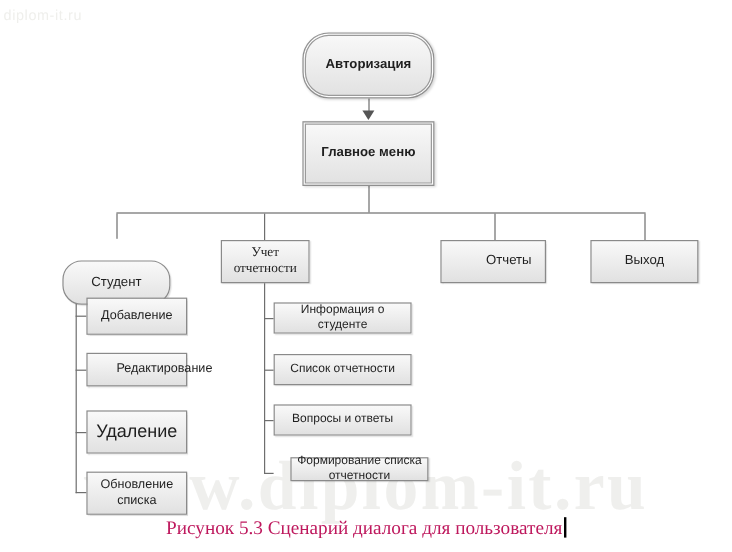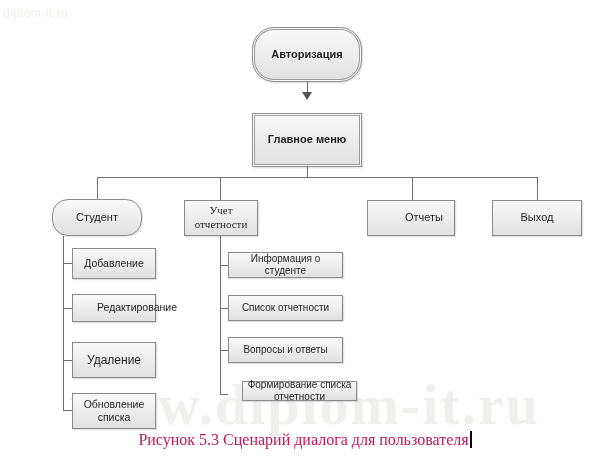--- a/index.html
+++ b/index.html
@@ -76,28 +76,28 @@
     font-size: 11px;
     line-height: 1.25;
     padding: 2px;
   }
   .node.dbl {
     border: 1px solid #8f8f8f;
     box-shadow: inset 0 0 0 1px #fdfdfd, inset 0 0 0 2px #9a9a9a, 1px 1px 2px rgba(0,0,0,0.15);
     font-weight: bold;
   }
   .n-auth    { left: 252px; top: 27px;  width: 110px; height: 55px; border-radius: 22px; }
-  .n-main    { left: 252px; top: 101px; width: 110px; height: 54px; margin-top: 12px; }
-  .n-student { left: 52px;  top: 199px; width: 90px;  height: 37px; border-radius: 16px; }
+  .n-main    { left: 252px; top: 101px; width: 110px; height: 54px; }
+  .n-student { left: 52px;  top: 217px; width: 90px;  height: 37px; border-radius: 16px; }
   .n-uchet   { left: 184px; top: 200px; width: 74px;  height: 36px; font-family: Liberation Serif, serif; }
   .n-otchety { left: 367px; top: 200px; width: 88px;  height: 36px; padding-left: 28px; }
   .n-vyhod   { left: 492px; top: 200px; width: 90px;  height: 36px; }
   .n-s1 { left: 72px; top: 248px; width: 84px; height: 31px; font-size: 10.5px; }
   .n-s2 { left: 72px; top: 294px; width: 84px; height: 28px; font-size: 10.5px; padding-left: 48px; }
-  .n-s3 { left: 72px; top: 342px; width: 84px; height: 36px; font-size: 12px; }
+  .n-s3 { left: 72px; top: 342px; width: 84px; height: 36px; font-size: 15px; }
   .n-s4 { left: 72px; top: 393px; width: 84px; height: 36px; font-size: 10.5px; }
   .n-u1 { left: 228px; top: 252px; width: 115px; height: 26px; font-size: 10px; }
   .n-u2 { left: 228px; top: 295px; width: 115px; height: 26px; font-size: 10px; }
   .n-u3 { left: 228px; top: 337px; width: 115px; height: 26px; font-size: 10px; }
   .n-u4 { left: 212px; top: 381px; width: 115px; height: 20px; font-size: 10px; margin-left: 30px; }
 
   
   .caption {
     position: absolute;
     left: 0; top: 431px;

